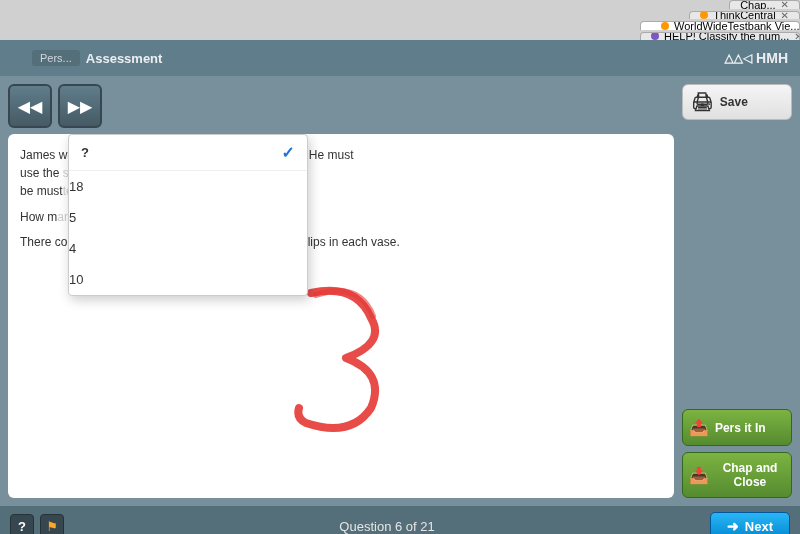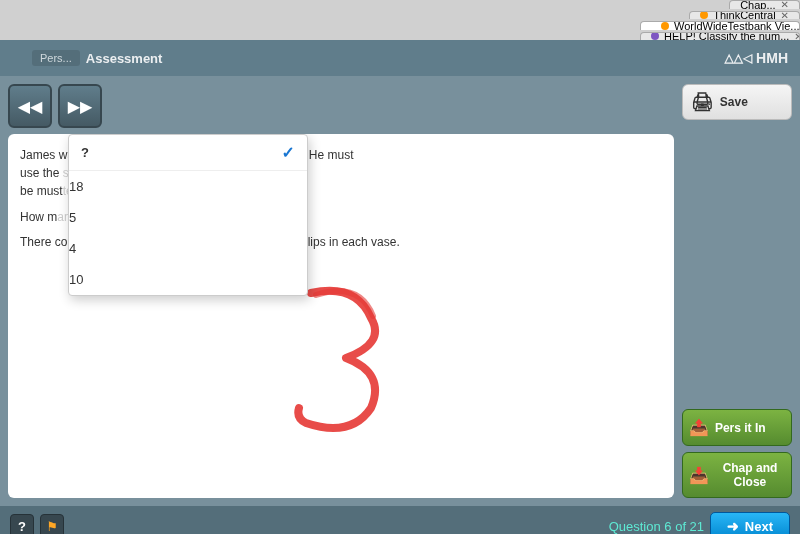--- a/index.html
+++ b/index.html
@@ -275,22 +275,22 @@
       border-radius: 4px;
       color: #ffa726;
       font-size: 13px;
       display: flex;
       align-items: center;
       justify-content: center;
       cursor: pointer;
     }
     .question-counter {
       flex: 1;
-      text-align: right;
-      color: #5eead4;
+      text-align: center;
+      color: #e5e5e5;
       font-size: 13px;
     }
     .next-btn {
       background: linear-gradient(to bottom, #29b6f6, #0288d1);
       border: 1px solid #01579b;
       border-radius: 5px;
       color: white;
       font-size: 13px;
       font-weight: bold;
       padding: 5px 16px;

